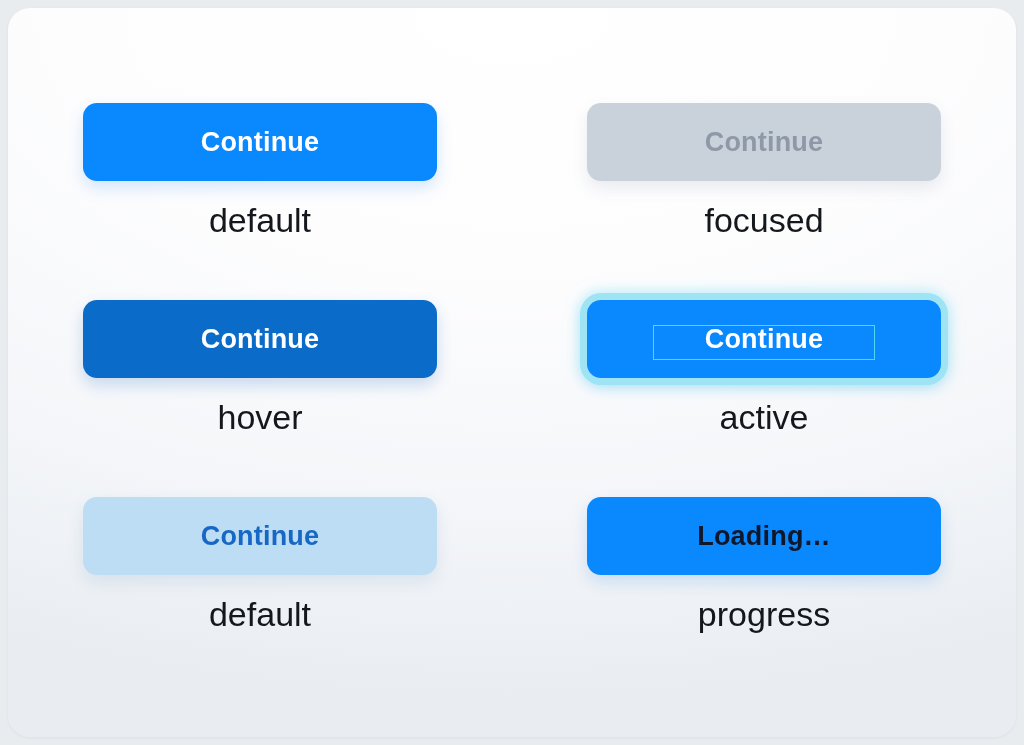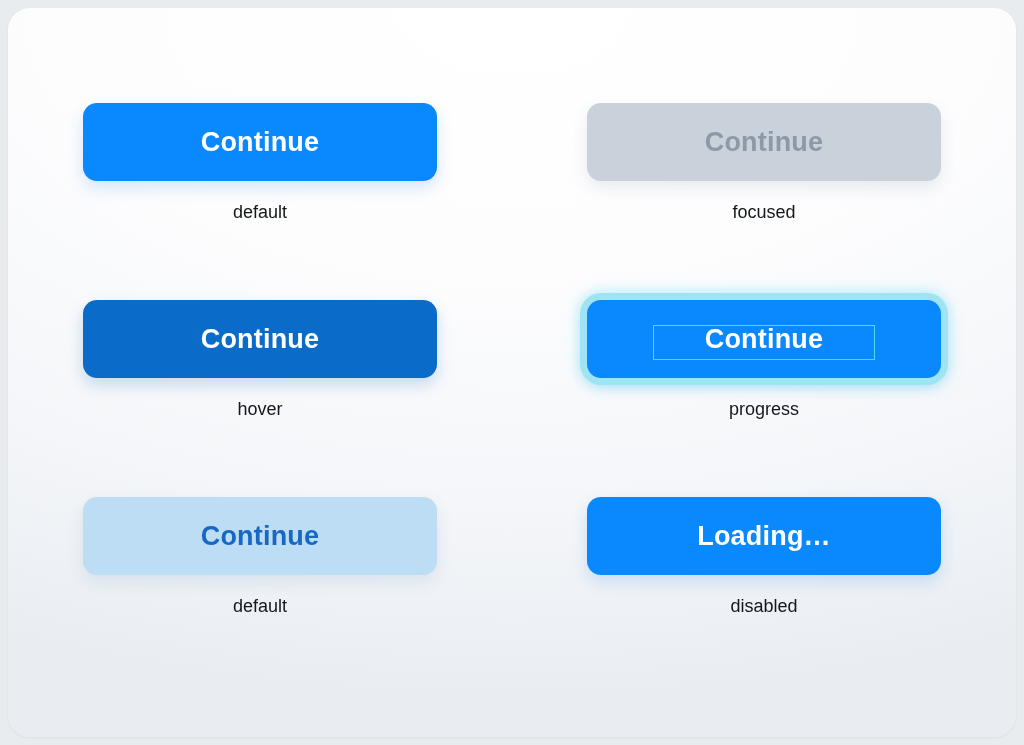--- a/index.html
+++ b/index.html
@@ -116,29 +116,29 @@
   }
 
   .btn-active {
     background: #bdddf4;
     color: #1668c4;
     box-shadow: 0 7px 16px rgba(90,140,190,.15);
   }
 
   .btn-progress {
     background: #0a88fe;
-    color: #ffffff;
+    color: #0f172a;
     box-shadow: 0 7px 16px rgba(10,120,230,.17);
   }
 
   
   .caption {
     margin-top: 22px;
     font-family: "Liberation Sans", sans-serif;
-    font-size: 18px;
+    font-size: 34px;
     font-weight: normal;
     color: #14171c;
     line-height: 1;
     text-align: left;
   }
 </style>
 </head>
 <body>
 
 <div class="page">
@@ -163,31 +163,31 @@
         <button class="btn btn-hover">Continue</button>
       </div>
       <div class="caption">hover</div>
     </div>
 
     <div class="cell">
       <div class="btn-wrap">
         <button class="btn btn-focused">Continue</button>
         <span class="focus-inner"></span>
       </div>
-      <div class="caption">progress</div>
+      <div class="caption">active</div>
     </div>
 
     <div class="cell">
       <div class="btn-wrap">
         <button class="btn btn-active">Continue</button>
       </div>
       <div class="caption">default</div>
     </div>
 
     <div class="cell">
       <div class="btn-wrap">
         <button class="btn btn-progress">Loading…</button>
       </div>
-      <div class="caption">disabled</div>
+      <div class="caption">progress</div>
     </div>
 
   </div>
 </div>
 
 </body></html>

